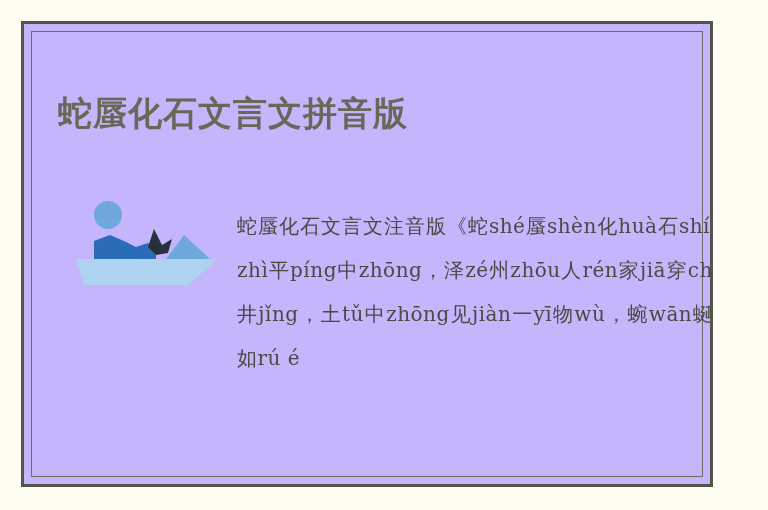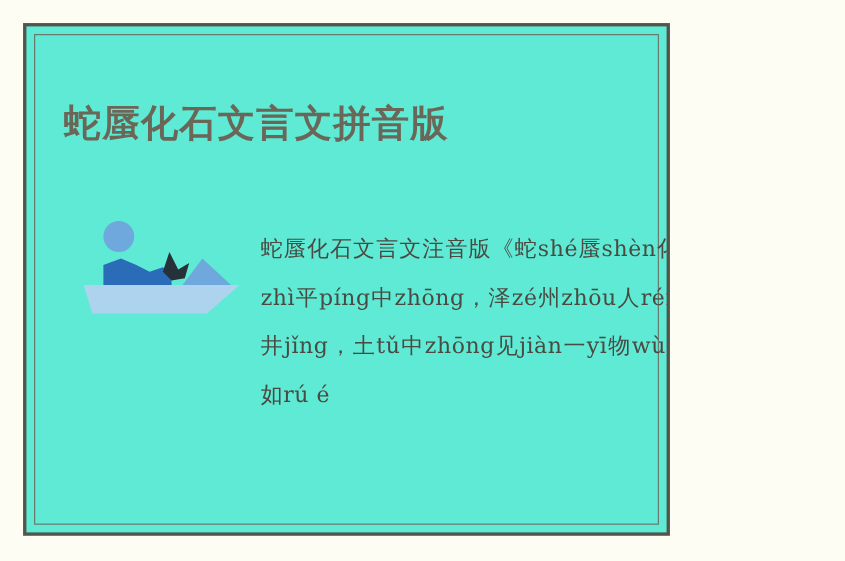--- a/index.html
+++ b/index.html
@@ -13,25 +13,25 @@
     font-family: "Liberation Serif", "DejaVu Serif", serif;
     overflow: hidden;
     position: relative;
   }
 
   
   #page-frame {
     position: absolute;
     left: 21px;
     top: 21px;
-    width: 588px;
+    width: 692px;
     height: 466px;
     border: 3px solid #53544a;
     box-sizing: border-box;
-    background: #5eead4;
+    background: #c4b5fd;
     overflow: hidden;
   }
   #page-frame-inner {
     position: absolute;
     left: 7px;
     top: 7px;
     right: 7px;
     bottom: 7px;
     border: 1px solid #6d6e62;
     box-sizing: border-box;

